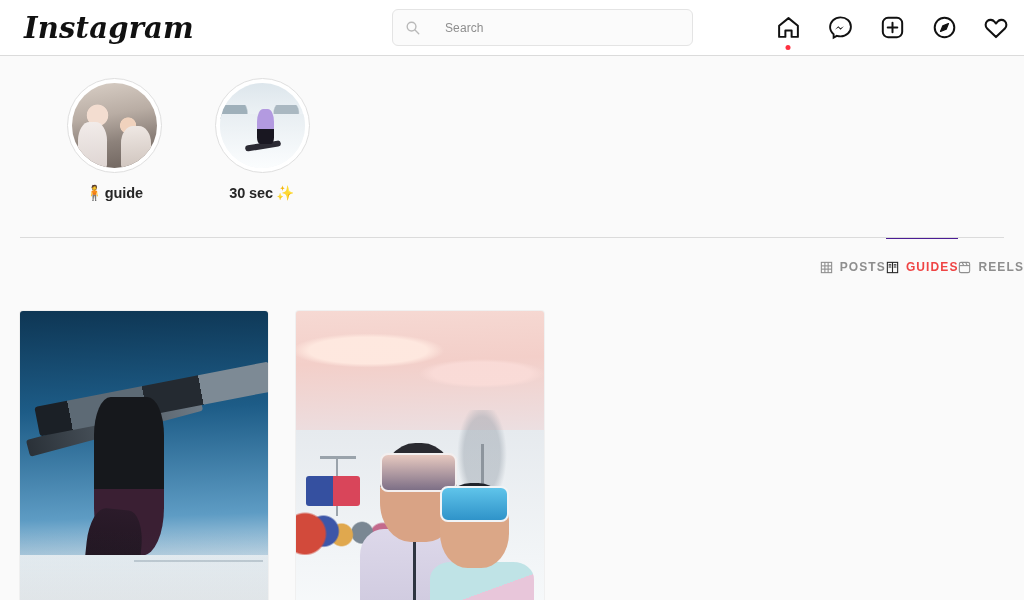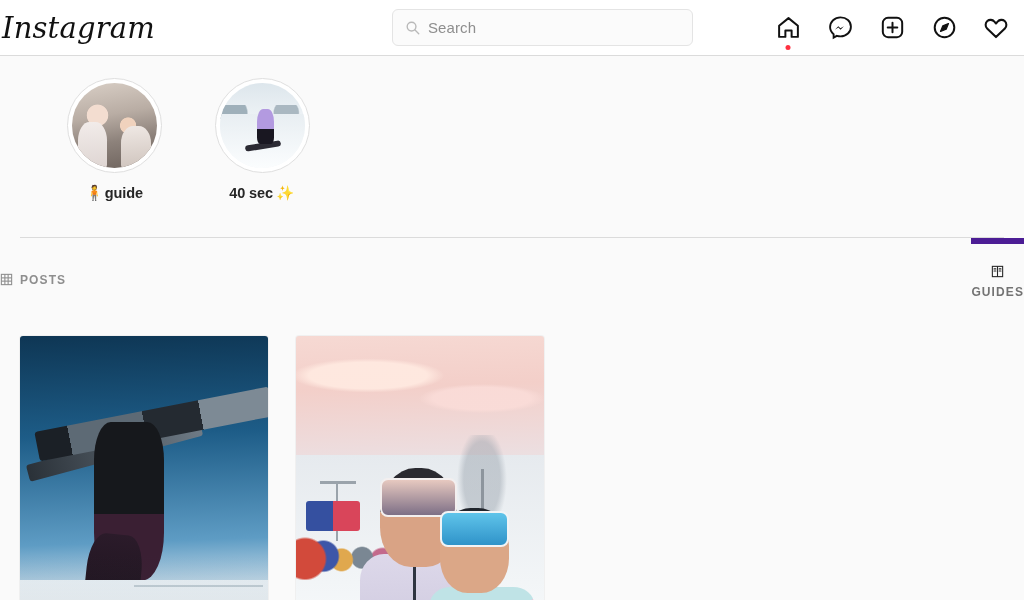--- a/index.html
+++ b/index.html
@@ -23,26 +23,26 @@
     height: 56px;
     background: #ffffff;
     border-bottom: 1px solid #dbdbdb;
     display: flex;
     align-items: center;
     width: 100%;
   }
 
   .brand {
     position: absolute;
-    left: 2px;
+    left: 24px;
     top: 50%;
     transform: translateY(-50%);
     font-family: "DejaVu Serif", serif;
     font-style: italic;
-    font-weight: 400;
+    font-weight: 700;
     font-size: 29px;
     letter-spacing: 0.2px;
     color: #111111;
     white-space: nowrap;
     line-height: 1;
   }
 
   .search-wrap {
     position: absolute;
     left: 392px;
@@ -69,24 +69,25 @@
     justify-content: center;
     flex: 0 0 auto;
     color: #b9b9b9;
   }
 
   .search-input {
     border: none;
     outline: none;
     background: transparent;
     font-family: "Liberation Sans", sans-serif;
-    font-size: 15px;
+    font-size: 12px;
     color: #8e8e8e;
     width: 100%;
     letter-spacing: 0.1px;
+    margin-left: 17px;
   }
   .search-input::placeholder { color: #8e8e8e; opacity: 1; }
 
   .nav-icons {
     position: absolute;
     right: 14px;
     top: 50%;
     transform: translateY(-50%);
     display: flex;
     align-items: center;
@@ -227,21 +228,21 @@
 
   
   .divider {
     height: 1px;
     background: #dbdbdb;
     margin: 36px 20px 0 20px;
   }
 
   .tabs {
     display: flex;
-    justify-content: space-between;
+    justify-content: flex-end;
     padding-top: 1px;
   }
 
   .tab {
     display: flex;
     align-items: center;
     gap: 7px;
     padding: 21px 0 18px 0;
     font-size: 12px;
     font-weight: 600;
@@ -249,23 +250,22 @@
     color: #8e8e8e;
     cursor: pointer;
     position: relative;
     top: -1px;
     border-top: 1px solid transparent;
   }
 
   .tab .ticon { display:flex; align-items:center; justify-content:center; }
 
   .tab.active {
-    color: #737373;
-    border-top: 6px solid #4c1d95;
-    flex-direction: column;
+    color: #ef4444;
+    border-top: 1px solid #4c1d95;
   }
   .tab.active .ticon { color:#262626; }
 
   
   .grid {
     display: flex;
     gap: 28px;
     padding: 18px 0 0 20px;
   }
 
@@ -493,21 +493,21 @@
       <div class="h-img">
         <div class="art-snow">
           <div class="trees"></div>
             <div class="slope"></div>
           <div class="board"></div>
             <div class="rider"></div>
         </div>
       </div>
     </div>
     <div class="h-label">
-      <span>40 sec ✨</span>
+      <span>30 sec ✨</span>
     </div>
   </div>
 
 </div>
 
 <div class="divider"></div>
 
 <div class="tabs">
 
   <div class="tab">
@@ -527,20 +527,31 @@
     <span class="ticon">
       <svg width="13" height="13" viewBox="0 0 24 24" fill="none" stroke="currentColor" stroke-width="2">
         <rect x="2.5" y="2.5" width="19" height="19"></rect>
         <line x1="12" y1="2.5" x2="12" y2="21.5"></line>
         <path d="M5.6 7.2h3.4M5.6 11h3.4M15 7.2h3.4M15 11h3.4" stroke-linecap="round"></path>
       </svg>
     </span>
     <span>GUIDES</span>
   </div>
 
+  <div class="tab">
+    <span class="ticon">
+      <svg width="13" height="13" viewBox="0 0 24 24" fill="none" stroke="currentColor" stroke-width="2">
+        <rect x="2.5" y="2.5" width="19" height="19" rx="3"></rect>
+        <line x1="2.5" y1="8.5" x2="21.5" y2="8.5"></line>
+        <line x1="7.5" y1="2.5" x2="10.5" y2="8.5"></line>
+        <line x1="14" y1="2.5" x2="17" y2="8.5"></line>
+      </svg>
+    </span>
+    <span>REELS</span>
+  </div>
 
 
 
 </div>
 
 <div class="grid">
 
   <div class="card">
     <div class="art-flip">
       <div class="skis2"></div>

